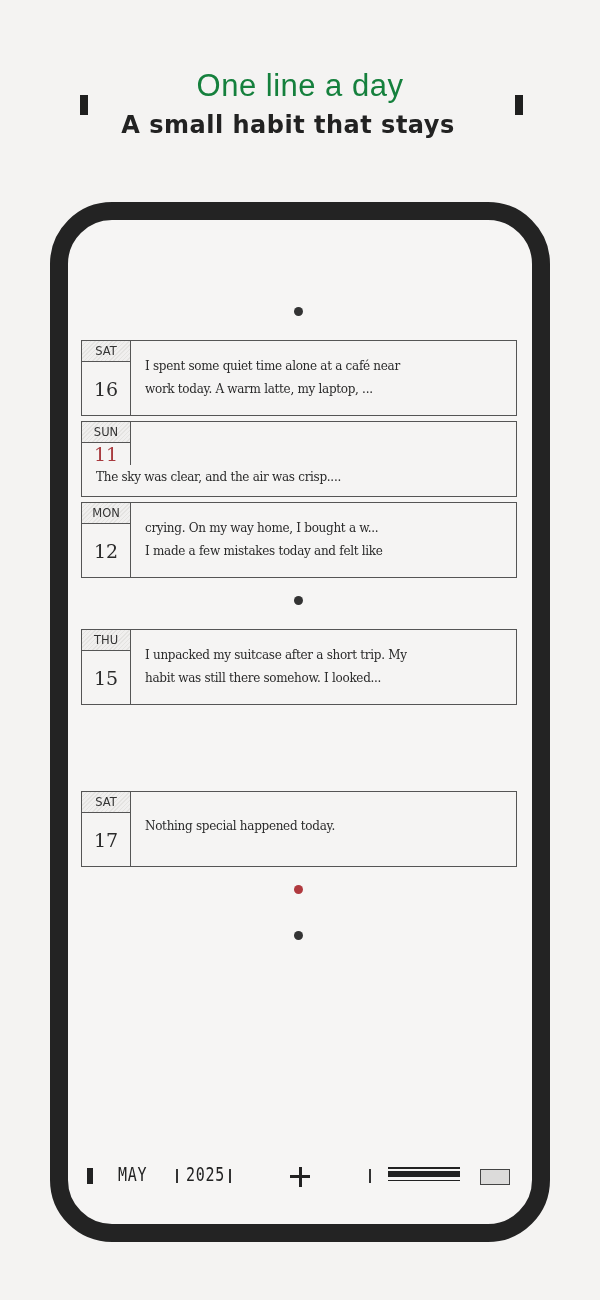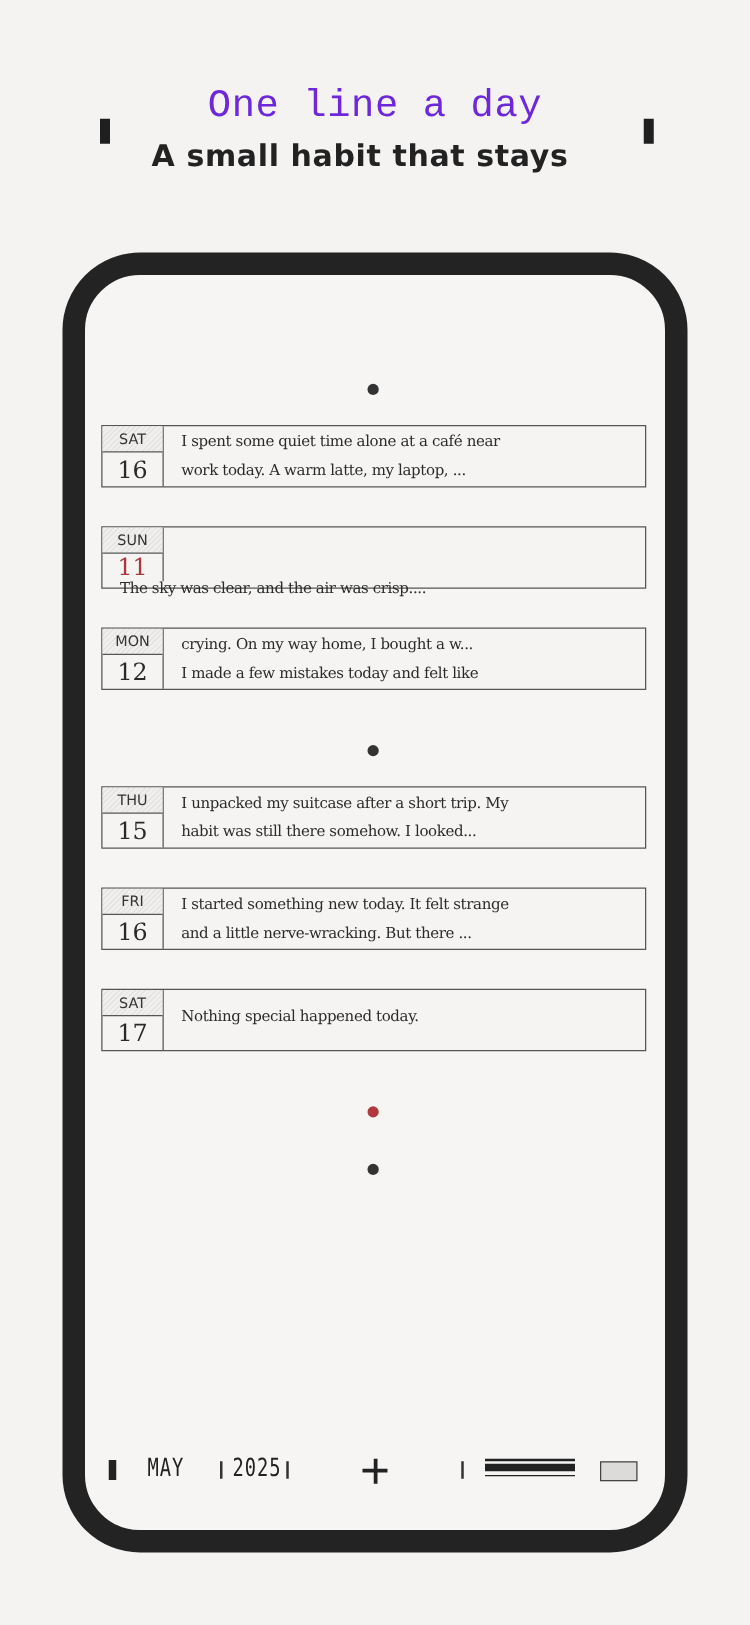--- a/index.html
+++ b/index.html
@@ -3,41 +3,41 @@
 <meta charset="utf-8">
 <style>
   html, body { margin:0; padding:0; }
   body {
     width:600px; height:1300px; background:#f4f3f2; position:relative; overflow:hidden;
     font-family:"DejaVu Sans", sans-serif;
   }
   .hero { position:absolute; left:0; top:0; width:600px; height:200px; }
   .hero-title {
     position:absolute; left:0; width:600px; top:68px; text-align:center;
-    font-family:Liberation Mono, monospace; font-size:31px; color:#6d28d9; letter-spacing:0.5px;
+    font-family:Liberation Sans, sans-serif; font-size:31px; color:#15803d; letter-spacing:0.5px;
   }
   .hero-sub {
     position:absolute; left:0; width:576px; top:111px; text-align:center;
     font-family:"DejaVu Sans", sans-serif; font-weight:bold; font-size:24px; color:#222; letter-spacing:0.5px;
   }
   .hero-mark { position:absolute; top:95px; width:8px; height:20px; background:#1f1f1f; }
   .hero-mark.left { left:80px; }
   .hero-mark.right { left:515px; }
 
   .phone {
     position:absolute; left:50px; top:202px; width:500px; height:1040px;
     box-sizing:border-box; border:18px solid #232323; border-radius:62px; background:#f6f5f4;
   }
   .screen { position:absolute; left:0; top:0; right:0; bottom:0; }
 
   .dot { position:absolute; width:9px; height:9px; border-radius:50%; background:#333; }
   .dot.red { background:#b0393e; }
 
   .entry {
-    position:absolute; left:13px; width:436px; height:50px; box-sizing:border-box;
+    position:absolute; left:13px; width:436px; height:76px; box-sizing:border-box;
     border:1px solid #555; background:#f5f4f3; display:flex;
   }
   .date-col { width:48px; border-right:1px solid #555; display:flex; flex-direction:column; }
   .dow {
     height:21px; border-bottom:1px solid #555; box-sizing:border-box;
     font-family:"DejaVu Sans", sans-serif; font-size:11.5px; color:#333; text-align:center; line-height:20px;
     background: repeating-linear-gradient(135deg, #e4e3e1 0px, #e4e3e1 1px, #f0efee 1px, #f0efee 3px);
   }
   .day {
     flex:1; display:flex; align-items:center; justify-content:center;
@@ -140,32 +140,20 @@
         <div class="day">15</div>
       </div>
       <div class="text">
         <div>
           <span>I unpacked my suitcase after a short trip. My</span>
           <span>habit was still there somehow. I looked...</span>
         </div>
       </div>
     </div>
 
-    <div class="entry" style="top:490px;">
-      <div class="date-col">
-        <div class="dow">FRI</div>
-        <div class="day">16</div>
-      </div>
-      <div class="text">
-        <div>
-          <span>I started something new today. It felt strange</span>
-          <span>and a little nerve-wracking. But there ...</span>
-        </div>
-      </div>
-    </div>
 
     <div class="entry" style="top:571px;">
       <div class="date-col">
         <div class="dow">SAT</div>
         <div class="day">17</div>
       </div>
       <div class="text">
         <div style="margin-top:-6px;">
           <span>Nothing special happened today.</span>
         </div>

